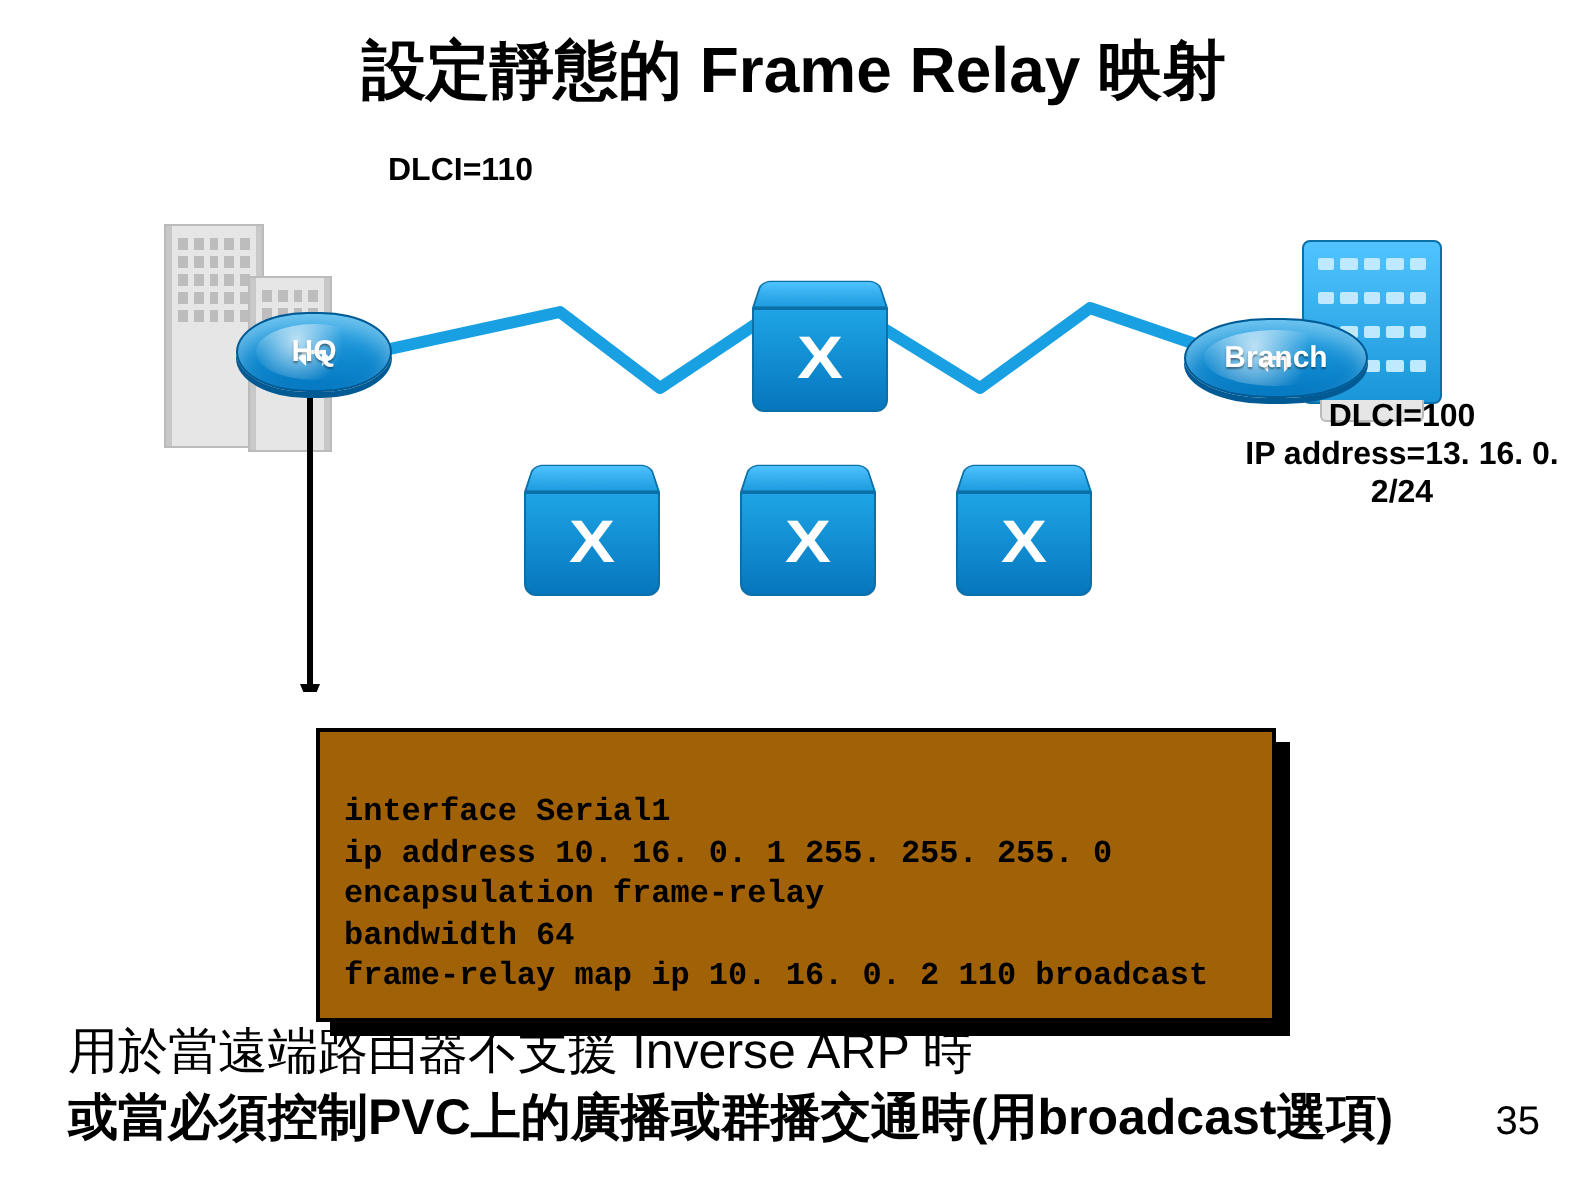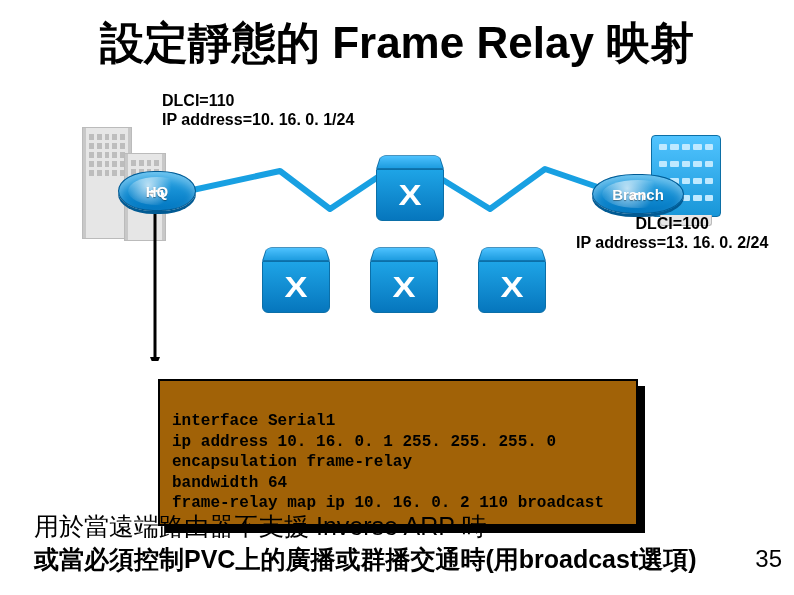--- a/index.html
+++ b/index.html
@@ -1,19 +1,19 @@
 <!DOCTYPE html>
 <html><head>
 <meta charset="utf-8">
 <style>
   * { box-sizing: border-box; margin: 0; padding: 0; }
   body { width: 794px; height: 595px; font-family: "Microsoft JhengHei", Arial, sans-serif; background: #fff; position: relative; }
-  .title { font-size: 44px; font-weight: bold; text-align: center; padding: 14px 0 8px 0; font-family: Arial, "Microsoft JhengHei", sans-serif; }
+  .title { font-size: 32px; font-weight: bold; text-align: center; padding: 14px 0 8px 0; font-family: Arial, "Microsoft JhengHei", sans-serif; }
   .diagram { position: relative; width: 794px; height: 280px; }
-  .label { position: absolute; font-weight: bold; font-family: Arial, sans-serif; font-size: 16px; line-height: 1.2; }
+  .label { position: absolute; font-weight: bold; font-family: Arial, sans-serif; font-size: 16px; line-height: 1.2; margin-left: 32px; }
   .router { position: absolute; width: 78px; height: 40px; background: linear-gradient(#2aa8e8,#0176c0); border-radius: 50%/55%; border: 1px solid #015a93; box-shadow: 0 3px 0 #015a93, inset 0 6px 10px rgba(255,255,255,.35); }
   .router::before { content:""; position:absolute; inset:5px 9px; border-radius:50%; background:radial-gradient(circle at 35% 30%, rgba(255,255,255,.7), rgba(255,255,255,0) 55%); }
   .router .arrows { position:absolute; inset:0; display:flex; align-items:center; justify-content:center; gap:3px; }
   .router .arrows span { width:12px; height:2px; background:#fff; position:relative; }
   .router .arrows span::before,.router .arrows span::after { content:""; position:absolute; width:0; height:0; border:4px solid transparent;}
   .router .arrows span::before { left:-6px; border-right-color:#fff;}
   .router .arrows span::after { right:-6px; border-left-color:#fff;}
   .router .name { position:absolute; left:50%; top:50%; transform:translate(-50%,-50%); color:#fff; font-weight:bold; font-size:15px; font-family:Arial,sans-serif; text-shadow:0 1px 1px rgba(0,0,0,.4);}
   .switch { position:absolute; width:68px; height:68px; }
   .switch .top { width:68px; height:20px; background:linear-gradient(#4fc3ff,#1d9ce0); border:1px solid #0b6fa8; border-radius:6px 6px 0 0; transform: perspective(80px) rotateX(38deg); transform-origin: bottom; }
@@ -26,21 +26,21 @@
   .server .rows { position:absolute; inset:8px 7px; display:grid; grid-template-rows:repeat(4,1fr); gap:4px;}
   .server .rows div { display:grid; grid-template-columns:repeat(5,1fr); gap:3px;}
   .server .rows div i { background:#bfe9ff; height:6px; border-radius:1px;}
   .server::after{content:""; position:absolute; bottom:-10px; left:8px; right:8px; height:10px; background:#e6e6e6; border:1px solid #bbb; border-top:none; border-radius:0 0 3px 3px;}
   svg.links { position:absolute; inset:0; width:100%; height:100%; pointer-events:none;}
   .codebox-wrap { position:relative; width:480px; margin:18px 0 0 158px; }
   .codebox-shadow{ position:absolute; top:7px; left:7px; width:100%; height:100%; background:#000;}
   .codebox { position:relative; background:#a16207; border:2px solid #000; padding:10px 12px; font-family:"Courier New",monospace; font-size:16px; font-weight:bold; line-height:1.28; white-space:pre;}
   .footer { position:absolute; bottom:18px; left:34px; font-size:25px; line-height:1.35;}
   .footer .l2 { font-weight:bold; }
-  .pagenum { position:absolute; right:12px; bottom:22px; font-size:24px;}
+  .pagenum { position:absolute; right:24px; bottom:22px; font-size:20px;}
 </style>
 </head>
 <body>
 
 <div class="title">設定靜態的 Frame Relay 映射</div>
 
 <div class="diagram">
 
   <div class="building" style="left:82px; top:46px; width:50px; height:112px;">
       <div class="wins">
@@ -166,21 +166,20 @@
     </div>
   <div class="switch" style="left:478px; top:160px;">
       <div class="top"></div>
       <div class="body">
         <span class="x">X</span>
       </div>
     </div>
 
   <div class="label" style="left:162px; top:10px;">
     <div>DLCI=110</div>
-    <div>IP address=10. 16. 0. 1/24</div>
   </div>
   <div class="label" style="left:576px; top:133px;text-align:center;">
     <div>DLCI=100</div>
     <div>IP address=13. 16. 0. 2/24</div>
   </div>
 
 </div>
 
 <div class="codebox-wrap">
   <div class="codebox-shadow"></div>

